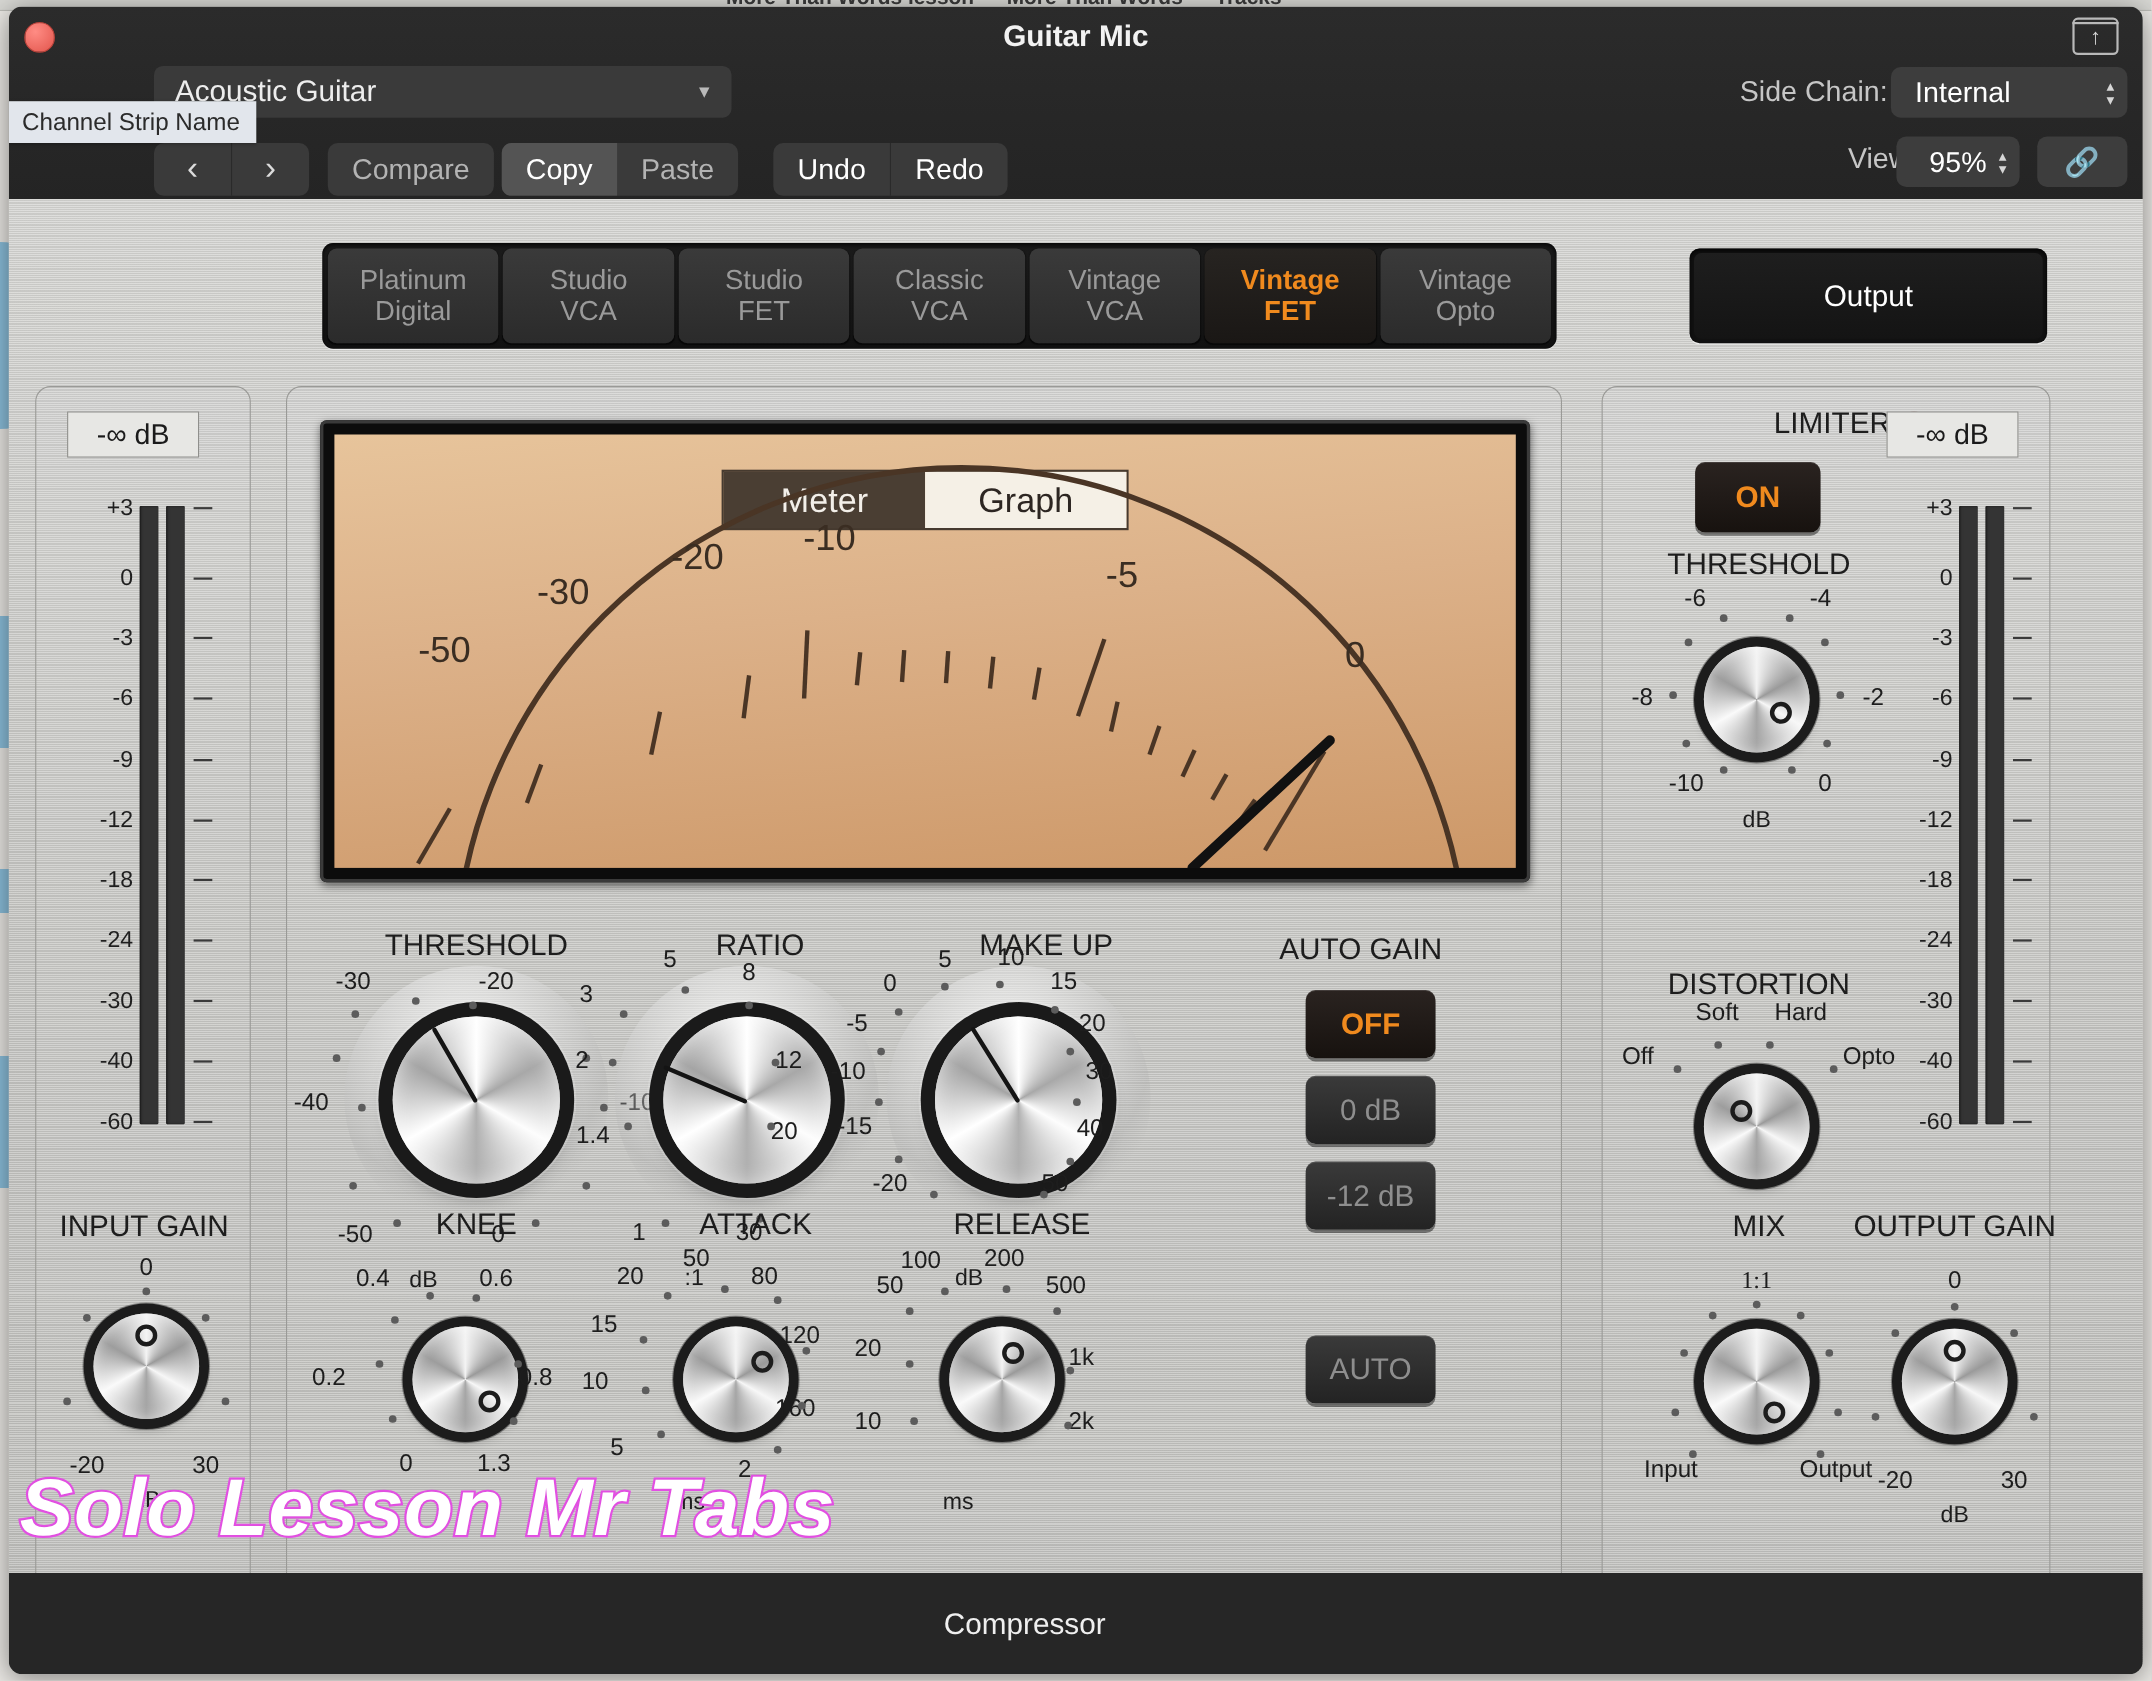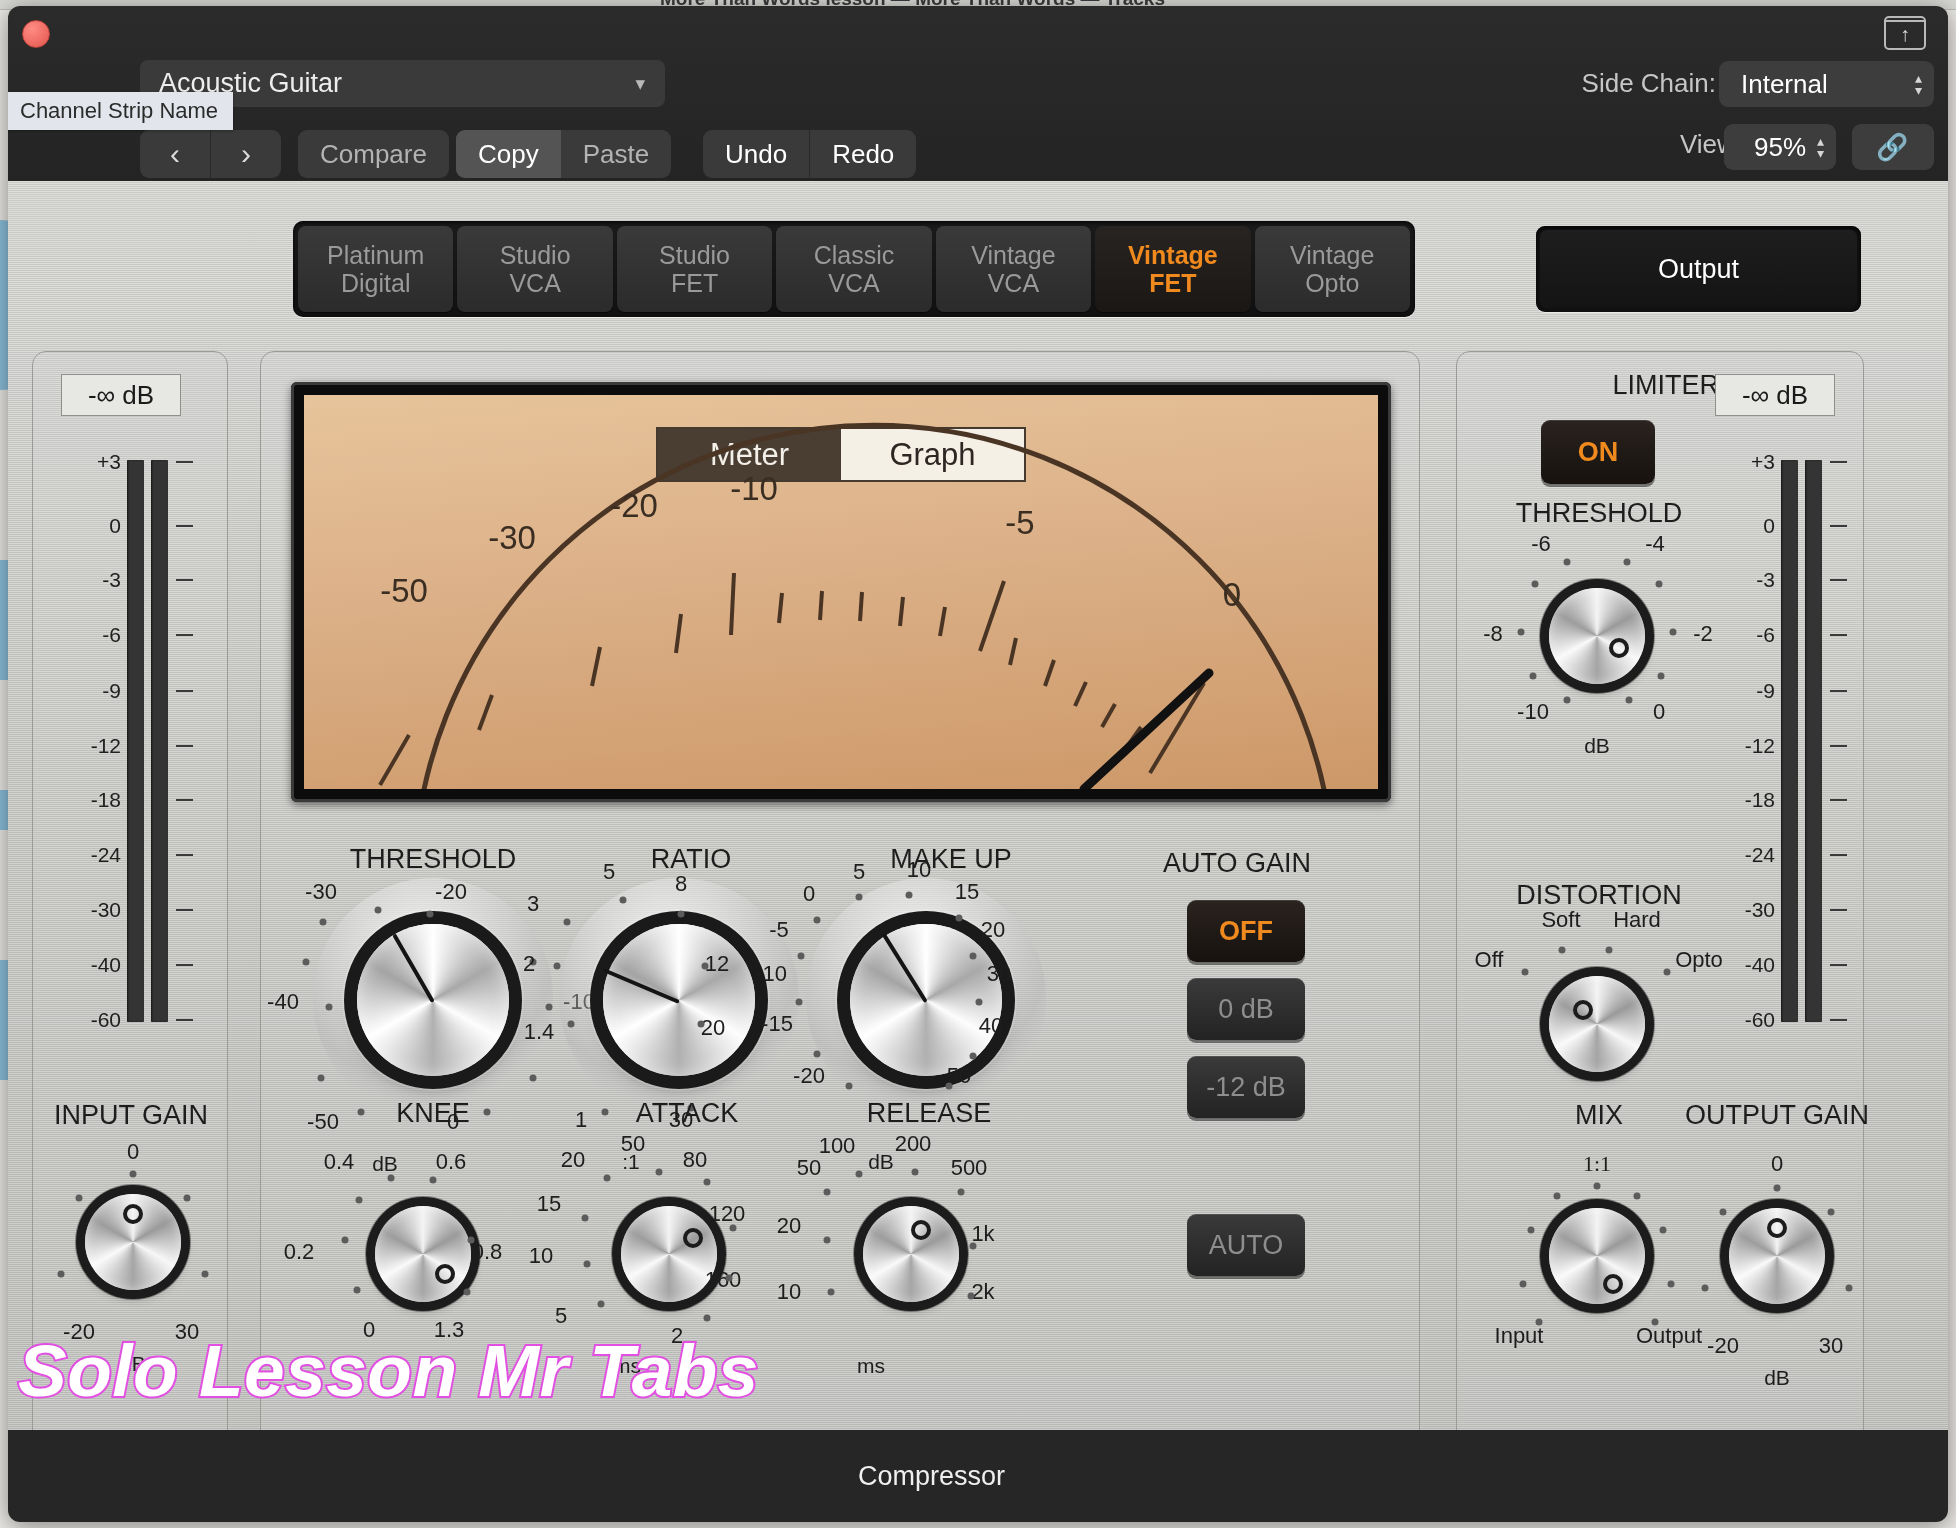--- a/index.html
+++ b/index.html
@@ -323,20 +323,21 @@
 </div>
 
 <div id="bg-topbar">
   <div id="bg-topbar-text">More Than Words lesson — More Than Words — Tracks</div>
 </div>
 
 <div id="plugin-window">
 
   <div id="plugin-header">
     <div id="close-button"></div>
+    <div id="window-title">Guitar Mic</div>
     <div id="expand-button">↑</div>
 
     <div id="preset-select">
       <span>Acoustic Guitar</span>
       <span id="preset-chevron">▾</span>
     </div>
 
     <div class="tb-group" id="grp-nav">
       <div class="tb-btn">‹</div>
       <div class="tb-sep"></div>

